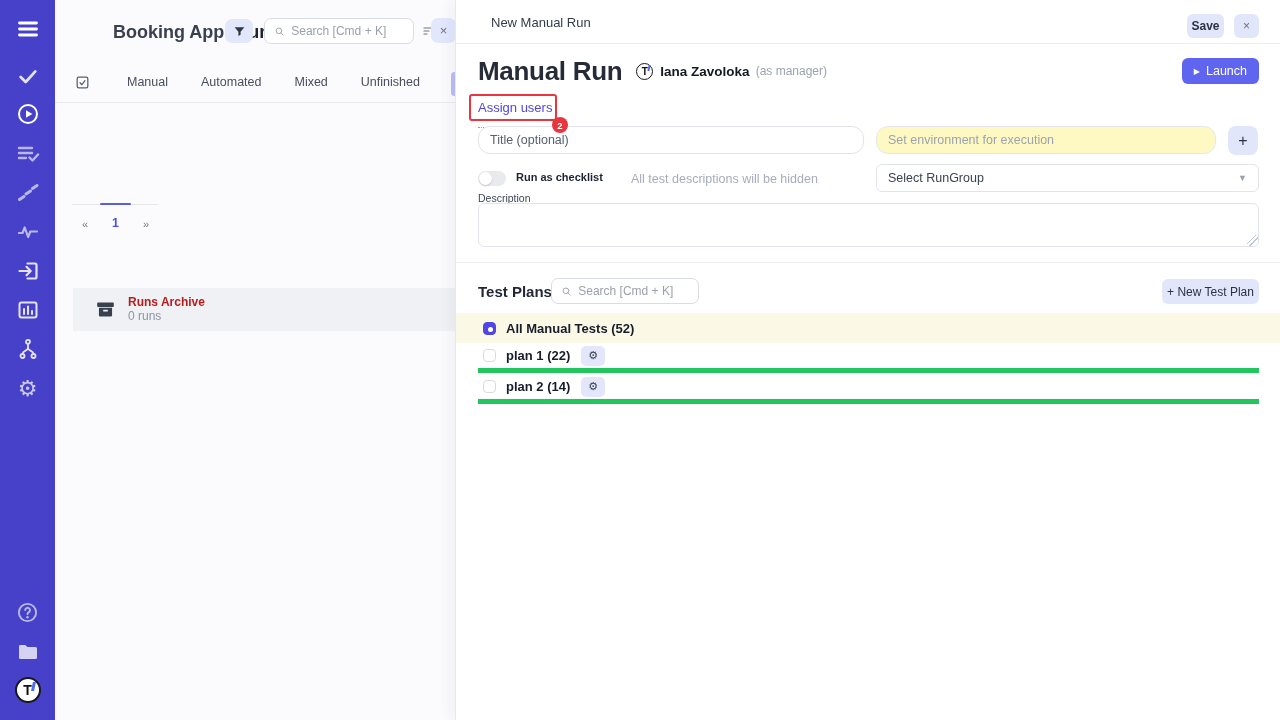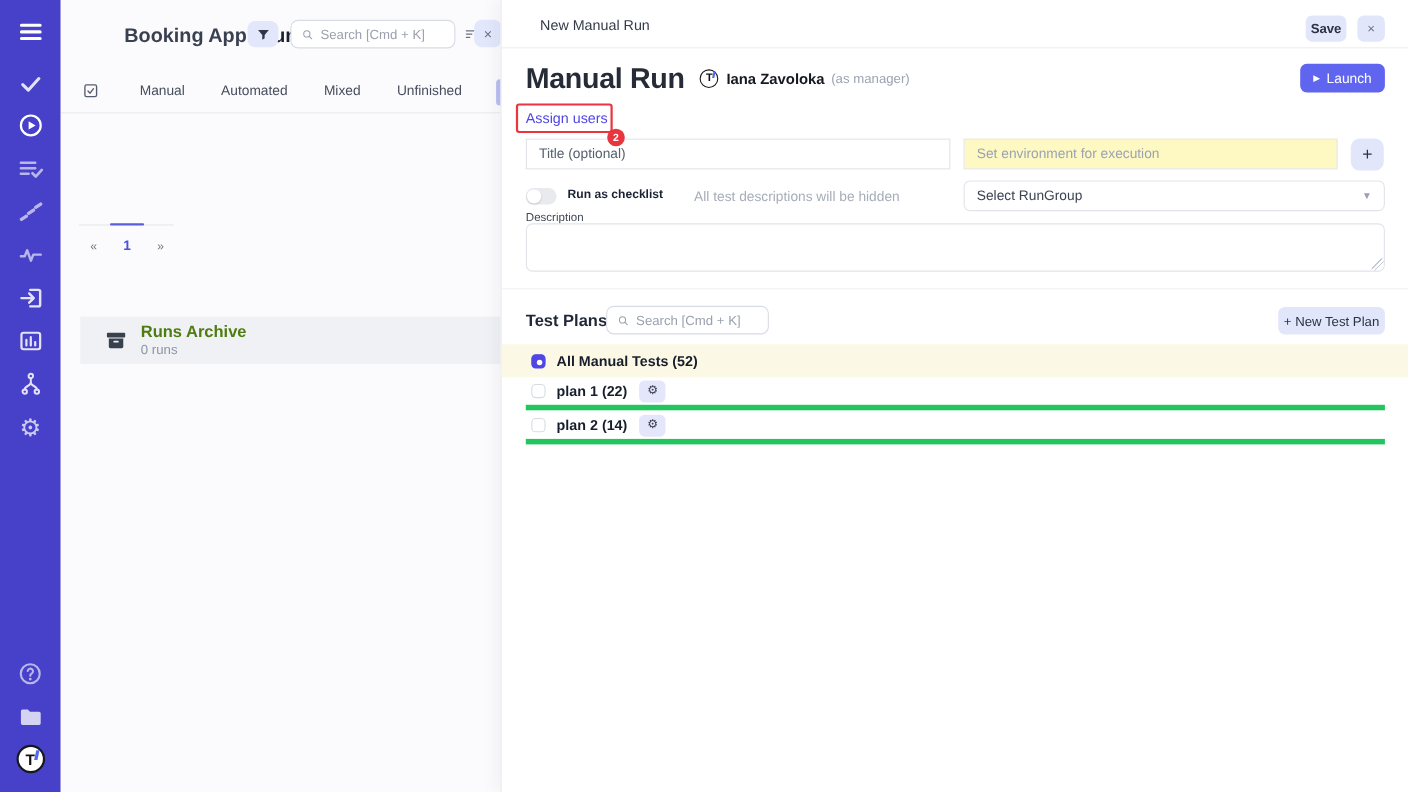--- a/index.html
+++ b/index.html
@@ -47,21 +47,21 @@
   .pag-line { position:absolute; left:17px; top:204px; width:86px; height:1px; background:#e5e7ec; }
   .pag-active { position:absolute; left:45px; top:203px; width:31px; height:2px; background:#5a5fd8; border-radius:2px; }
   .pag { position:absolute; top:218px; font-size:11px; color:#6f7685; cursor:pointer; }
   .pag-prev { left:27px; }
   .pag-page { left:57px; color:#4a51e0; font-weight:600; font-size:12.5px; top:216px; }
   .pag-next { left:88px; }
 
   .archive-row { position:absolute; left:18px; top:288px; width:382px; height:43px; background:#f0f1f5; display:flex; align-items:center; cursor:pointer; }
   .archive-icon { margin-left:22px; display:flex; }
   .archive-text { margin-left:12px; }
-  .archive-title { font-size:15px; font-weight:800; color:#4d7c0f; line-height:1.1; }
+  .archive-title { font-size:12px; font-weight:800; color:#b91c1c; line-height:1.1; }
   .archive-sub { font-size:12px; color:#8d94a3; }
 
   
   .modal { position:absolute; left:455px; top:0; width:825px; height:720px; background:#fff; border-left:1px solid #e6e8ec; box-shadow:-4px 0 14px rgba(30,35,60,.05); z-index:10; }
   .m-header { position:absolute; left:0; top:0; width:100%; height:44px; border-bottom:1px solid #ecedf0; }
   .m-title { position:absolute; left:35px; top:15px; font-size:13px; color:#343b49; }
   .save-btn { position:absolute; left:731px; top:14px; width:37px; height:24px; background:#e2e6fb; border:none; border-radius:6px; font-size:12px; font-weight:600; color:#2b3342; cursor:pointer; font-family:inherit; }
   .mclose-btn { position:absolute; left:778px; top:14px; width:25px; height:24px; background:#e2e6fb; border:none; border-radius:6px; font-size:12px; color:#6b7280; cursor:pointer; }
 
   .m-title-row { position:absolute; left:22px; top:56px; width:781px; height:30px; display:flex; align-items:center; }
@@ -70,21 +70,21 @@
   .avatar i { position:absolute; right:2px; top:1px; width:2px; height:6px; background:#4f6bf0; transform:skewX(-12deg); }
   .owner-name { font-size:13.5px; font-weight:bold; color:#14181f; margin-left:7px; }
   .owner-role { font-size:12px; color:#9ca3af; margin-left:6px; }
   .launch-btn { margin-left:auto; height:26px; padding:0 12px; background:#6065ef; border:none; border-radius:6px; color:#fff; font-size:12.5px; display:flex; align-items:center; gap:6px; cursor:pointer; font-family:inherit; }
   .launch-btn .tri { font-size:8px; }
 
   .assign-link { position:absolute; left:22px; top:100px; font-size:13px; color:#4f46e5; font-weight:500; border-bottom:1px dotted #8d93ee; padding-bottom:12px; cursor:pointer; }
   .annotation-box { position:absolute; left:13px; top:94px; width:88px; height:27px; border:2px solid #e8353e; border-radius:3px; pointer-events:none; z-index:20; }
   .annotation-badge { position:absolute; left:96px; top:117px; width:16px; height:16px; border-radius:50%; background:#e8353e; color:#fff; font-size:9.5px; font-weight:bold; display:flex; align-items:center; justify-content:center; z-index:21; }
 
-  .inp { border:1px solid #e1e4ea; border-radius:0; font-size:12.5px; color:#3a4352; padding:0 11px; outline:none; background:#fff; font-family:inherit; }
+  .inp { border:1px solid #e1e4ea; border-radius:12px; font-size:12.5px; color:#3a4352; padding:0 11px; outline:none; background:#fff; font-family:inherit; }
   .title-input { position:absolute; left:22px; top:126px; width:386px; height:28px; }
   .title-input::placeholder { color:#566070; }
   .env-input { position:absolute; left:420px; top:126px; width:340px; height:28px; background:#fef9c3; border-color:#e5e8ee; }
   .env-input::placeholder { color:#9ca3b0; }
   .plus-btn { position:absolute; left:772px; top:126px; width:30px; height:29px; background:#e2e6fb; border:none; border-radius:8px; font-size:16px; color:#2b3342; cursor:pointer; }
 
   .toggle { position:absolute; left:22px; top:171px; width:28px; height:15px; border-radius:8px; background:#e8eaee; cursor:pointer; }
   .toggle .knob { position:absolute; left:1px; top:1px; width:13px; height:13px; border-radius:50%; background:#fff; box-shadow:0 1px 2px rgba(0,0,0,.18); }
   .checklist-label { position:absolute; left:60px; top:171px; font-size:11px; font-weight:bold; color:#1b2333; }
   .checklist-hint { position:absolute; left:175px; top:172px; font-size:12.5px; color:#a6adb9; }

